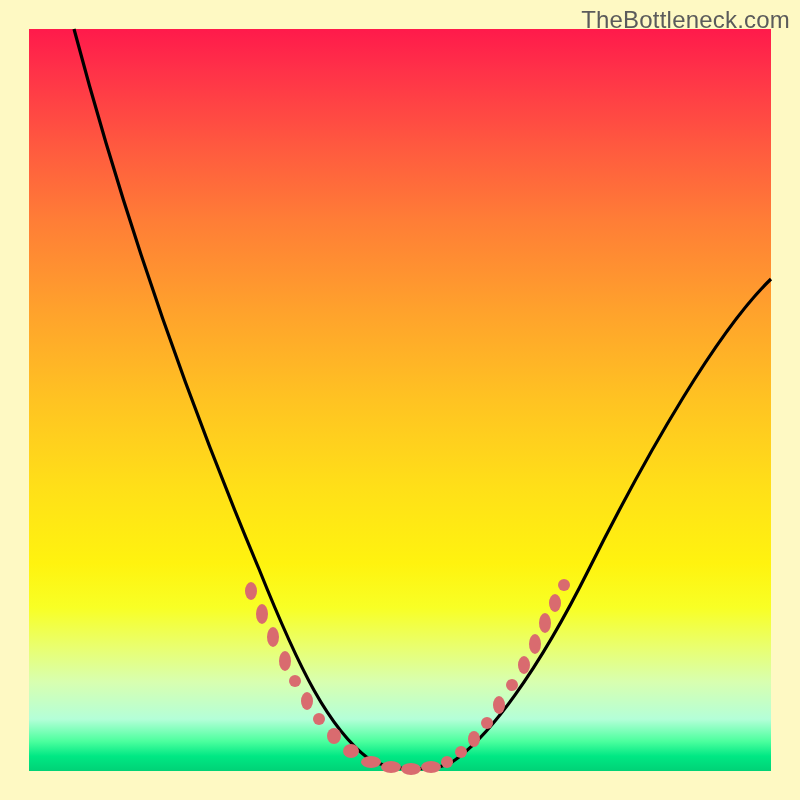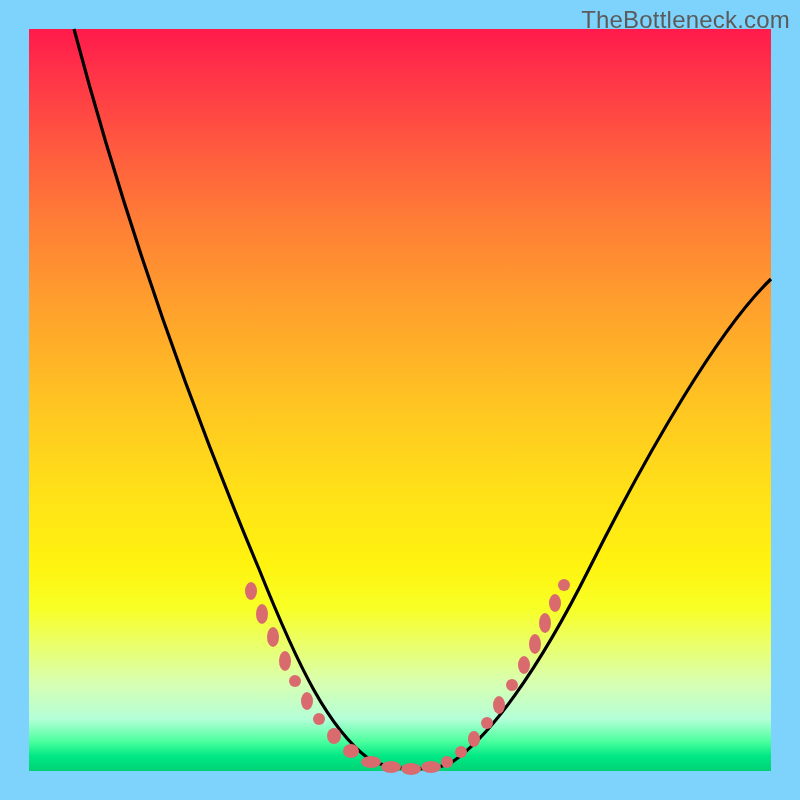--- a/index.html
+++ b/index.html
@@ -9,21 +9,21 @@
     height: 800px;
     background: #000;
     font-family: Arial, Helvetica, sans-serif;
     overflow: hidden;
   }
   .frame {
     position: absolute;
     top: 0; left: 0;
     width: 800px;
     height: 800px;
-    background: #7dd3fc;
+    background: #fef9c3;
   }
   .plot-area {
     position: absolute;
     top: 29px;
     left: 29px;
     width: 742px;
     height: 742px;
     background: linear-gradient(to bottom,
       #ff1a4b 0%,
       #ff3348 6%,

